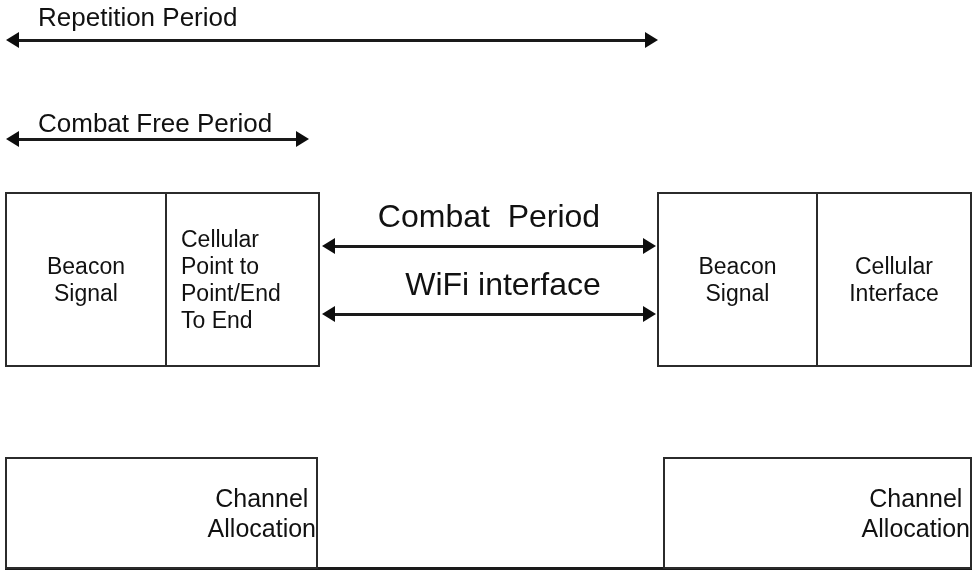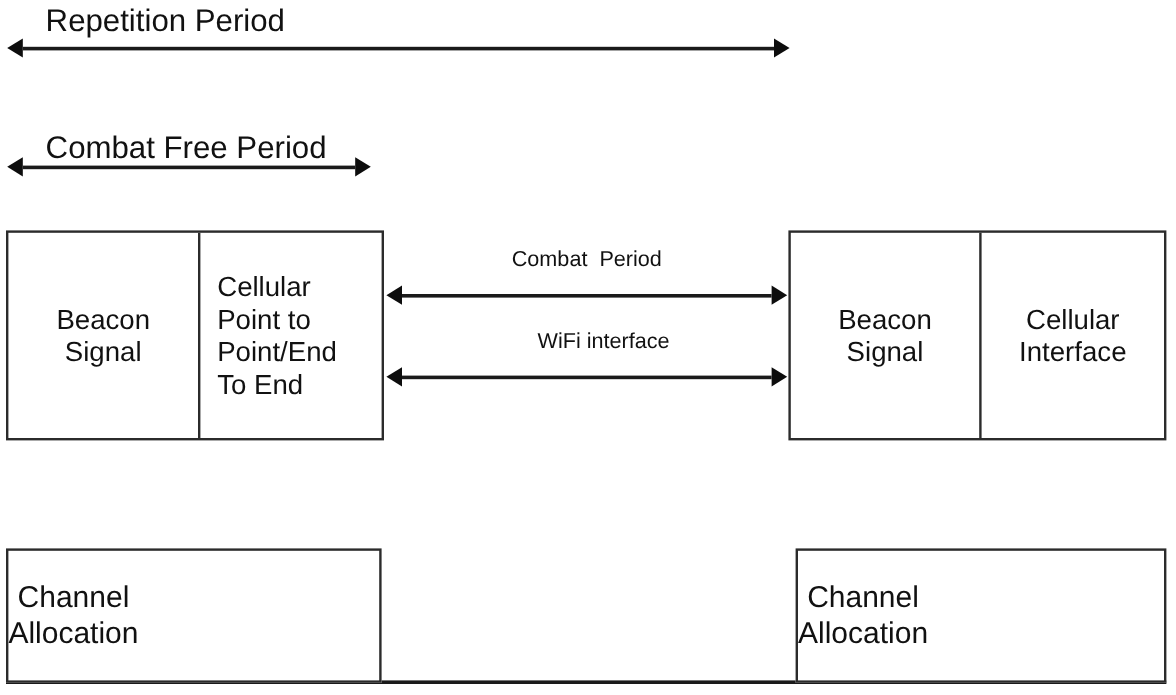--- a/index.html
+++ b/index.html
@@ -77,36 +77,36 @@
   #top-left-group .cell.beacon  { width: 158px; }
   #top-left-group .cell.cellular{ width: 152px; text-align: left; justify-content: flex-start; padding-left: 14px; }
 
   
   #top-right-group .cell.beacon   { width: 158px; }
   #top-right-group .cell.cellular { width: 155px; }
 
   
   .mid-label {
     position: absolute;
-    font-size: 18px;
+    font-size: 32px;
     line-height: 30px;
     white-space: pre;
     color: #111111;
     text-align: center;
   }
 
   
   .channel-box {
     position: absolute;
     box-sizing: border-box;
     border: 2px solid #2b2b2b;
     background: #ffffff;
     display: flex;
     align-items: center;
-    justify-content: flex-start;
+    justify-content: flex-end;
   }
   .channel-box .cell-text {
     font-size: 25px;
     line-height: 30px;
     text-align: center;
     white-space: pre-line;
     color: #111111;
   }
 
   

